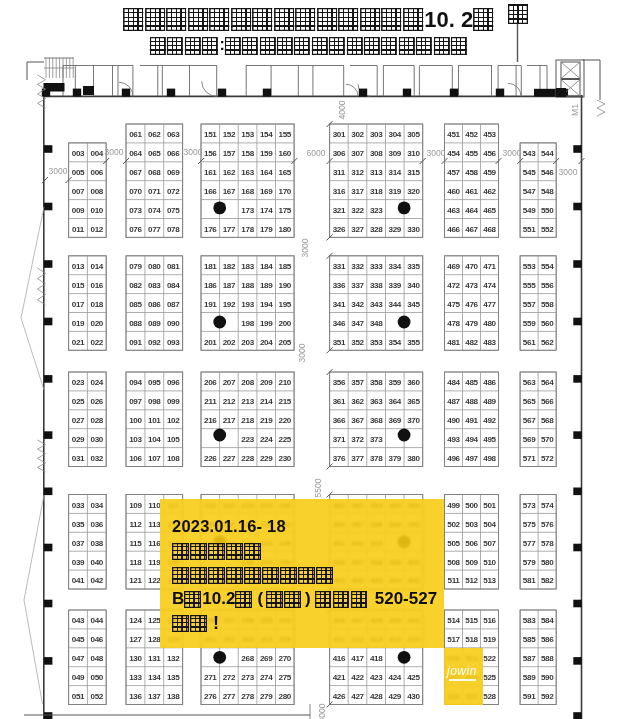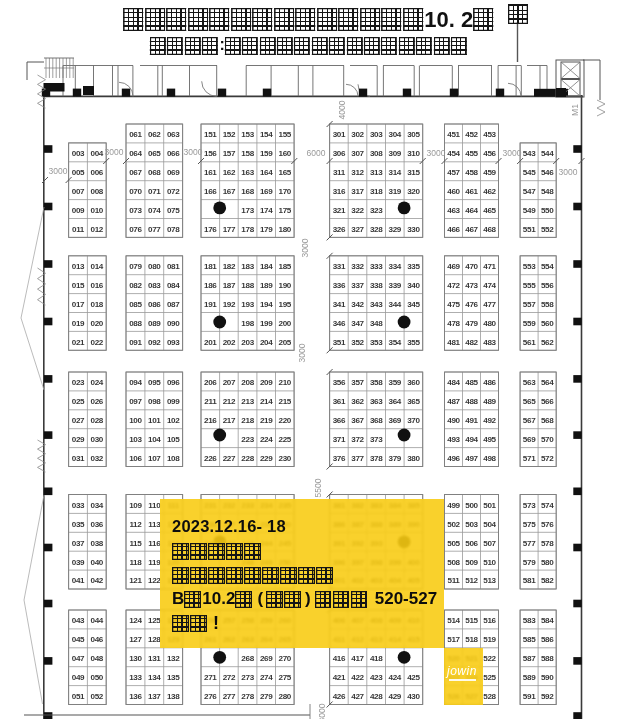--- a/index.html
+++ b/index.html
@@ -1015,19 +1015,19 @@
 <line x1="326.6" y1="497.5" x2="332.6" y2="491.5" stroke="#555" stroke-width="1"></line>
 <line x1="326.6" y1="592.0" x2="332.6" y2="586.0" stroke="#555" stroke-width="1"></line>
 <line x1="326.6" y1="613.0" x2="332.6" y2="607.0" stroke="#555" stroke-width="1"></line>
 <line x1="326.6" y1="707.5" x2="332.6" y2="701.5" stroke="#555" stroke-width="1"></line>
 </svg>
 <div class="abs" style="left:309px;top:8px;transform:translateX(-50%);line-height:23px;font-size:22px"><span class="cj" style="width:20px;height:23px;margin-right:1.5px"></span><span class="cj" style="width:20px;height:23px;margin-right:1.5px"></span><span class="cj" style="width:20px;height:23px;margin-right:1.5px"></span><span class="cj" style="width:20px;height:23px;margin-right:1.5px"></span><span class="cj" style="width:20px;height:23px;margin-right:1.5px"></span><span class="cj" style="width:20px;height:23px;margin-right:1.5px"></span><span class="cj" style="width:20px;height:23px;margin-right:1.5px"></span><span class="cj" style="width:20px;height:23px;margin-right:1.5px"></span><span class="cj" style="width:20px;height:23px;margin-right:1.5px"></span><span class="cj" style="width:20px;height:23px;margin-right:1.5px"></span><span class="cj" style="width:20px;height:23px;margin-right:1.5px"></span><span class="cj" style="width:20px;height:23px;margin-right:1.5px"></span><span class="cj" style="width:20px;height:23px;margin-right:1.5px"></span><span class="cj" style="width:20px;height:23px;margin-right:1.5px"></span><span class="rt">10. 2</span><span class="cj" style="width:20px;height:23px;margin-right:1.5px"></span></div>
 <div class="abs" style="left:309px;top:37px;transform:translateX(-50%);line-height:16px;font-size:16px"><span class="cj" style="width:16px;height:17.5px;margin-right:1.4px"></span><span class="cj" style="width:16px;height:17.5px;margin-right:1.4px"></span><span class="cj" style="width:16px;height:17.5px;margin-right:1.4px"></span><span class="cj" style="width:16px;height:17.5px;margin-right:1.4px"></span><span class="rt">:</span><span class="cj" style="width:16px;height:17.5px;margin-right:1.4px"></span><span class="cj" style="width:16px;height:17.5px;margin-right:1.4px"></span><span class="cj" style="width:16px;height:17.5px;margin-right:1.4px"></span><span class="cj" style="width:16px;height:17.5px;margin-right:1.4px"></span><span class="cj" style="width:16px;height:17.5px;margin-right:1.4px"></span><span class="cj" style="width:16px;height:17.5px;margin-right:1.4px"></span><span class="cj" style="width:16px;height:17.5px;margin-right:1.4px"></span><span class="cj" style="width:16px;height:17.5px;margin-right:1.4px"></span><span class="cj" style="width:16px;height:17.5px;margin-right:1.4px"></span><span class="cj" style="width:16px;height:17.5px;margin-right:1.4px"></span><span class="cj" style="width:16px;height:17.5px;margin-right:1.4px"></span><span class="cj" style="width:16px;height:17.5px;margin-right:1.4px"></span><span class="cj" style="width:16px;height:17.5px;margin-right:1.4px"></span><span class="cj" style="width:16px;height:17.5px;margin-right:1.4px"></span></div>
 <div class="abs" style="left:508px;top:4px"><span class="cj" style="width:19.5px;height:19.5px"></span></div>
 <div id="ybox"></div>
 <div id="jbox"></div>
-<div class="yl" style="top:517.5px"><span class="rt" style="font-size:16.5px;letter-spacing:0.2px">2023.12.16- 18</span></div>
+<div class="yl" style="top:517.5px"><span class="rt" style="font-size:16.5px;letter-spacing:0.2px">2023.01.16- 18</span></div>
 <div class="yl" style="top:543px"><span class="cj" style="width:16.5px;height:16.5px;margin-right:1.5px"></span><span class="cj" style="width:16.5px;height:16.5px;margin-right:1.5px"></span><span class="cj" style="width:16.5px;height:16.5px;margin-right:1.5px"></span><span class="cj" style="width:16.5px;height:16.5px;margin-right:1.5px"></span><span class="cj" style="width:16.5px;height:16.5px;margin-right:1.5px"></span></div>
 <div class="yl" style="top:567px"><span class="cj" style="width:16.5px;height:16.5px;margin-right:1.5px"></span><span class="cj" style="width:16.5px;height:16.5px;margin-right:1.5px"></span><span class="cj" style="width:16.5px;height:16.5px;margin-right:1.5px"></span><span class="cj" style="width:16.5px;height:16.5px;margin-right:1.5px"></span><span class="cj" style="width:16.5px;height:16.5px;margin-right:1.5px"></span><span class="cj" style="width:16.5px;height:16.5px;margin-right:1.5px"></span><span class="cj" style="width:16.5px;height:16.5px;margin-right:1.5px"></span><span class="cj" style="width:16.5px;height:16.5px;margin-right:1.5px"></span><span class="cj" style="width:16.5px;height:16.5px;margin-right:1.5px"></span></div>
 <div class="yl" style="top:591px"><span class="rt">B</span><span class="cj" style="width:16.5px;height:16.5px;margin-right:1.5px"></span><span class="rt">10.2</span><span class="cj" style="width:16.5px;height:16.5px;margin-right:1.5px"></span><span class="rt" style="margin:0 3px 0 4px">(</span><span class="cj" style="width:16.5px;height:16.5px;margin-right:1.5px"></span><span class="cj" style="width:16.5px;height:16.5px;margin-right:1.5px"></span><span class="rt" style="margin:0 4px 0 3px">)</span><span class="cj" style="width:16.5px;height:16.5px;margin-right:1.5px"></span><span class="cj" style="width:16.5px;height:16.5px;margin-right:1.5px"></span><span class="cj" style="width:16.5px;height:16.5px;margin-right:1.5px"></span><span class="rt" style="margin-left:6px">520-527</span></div>
 <div class="yl" style="top:615px"><span class="cj" style="width:16.5px;height:16.5px;margin-right:1.5px"></span><span class="cj" style="width:16.5px;height:16.5px;margin-right:1.5px"></span><span class="rt" style="font-size:18px;margin-left:5px">!</span></div>
 <div class="abs" style="left:447px;top:664px;color:#fff;font-weight:normal;font-style:italic;font-size:12px;letter-spacing:0.5px">jowin</div>
 <div class="abs" style="left:449px;top:679px;width:27px;height:2px;background:#fff;opacity:0.9"></div>
 </div>
 </body></html>

